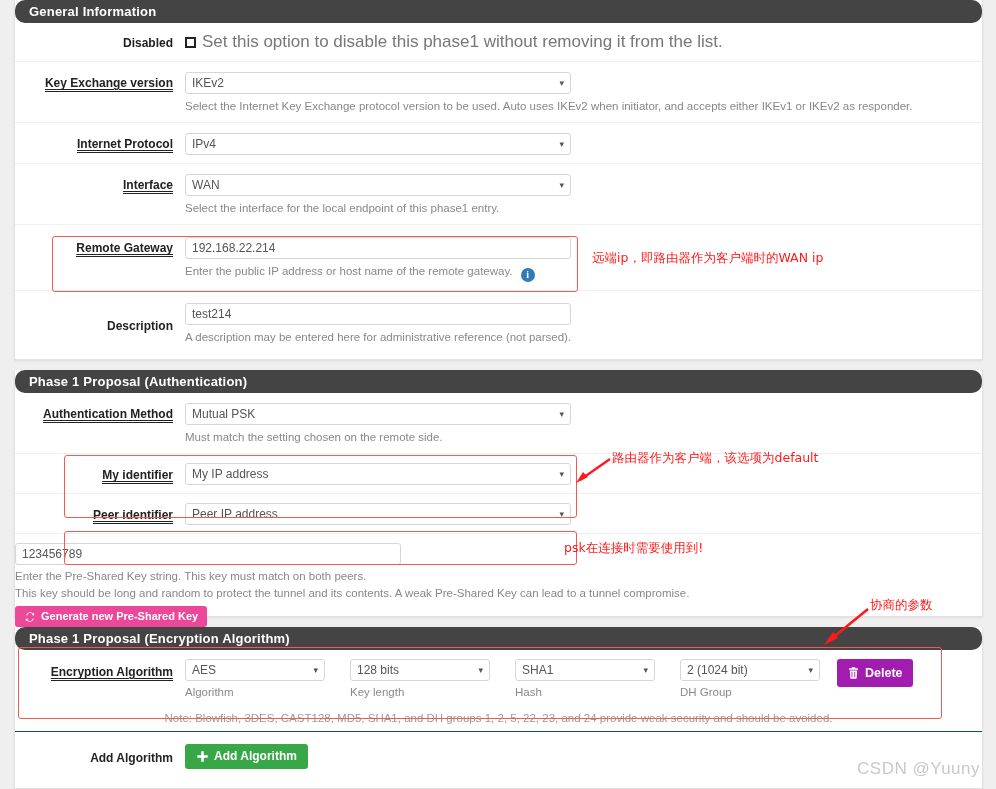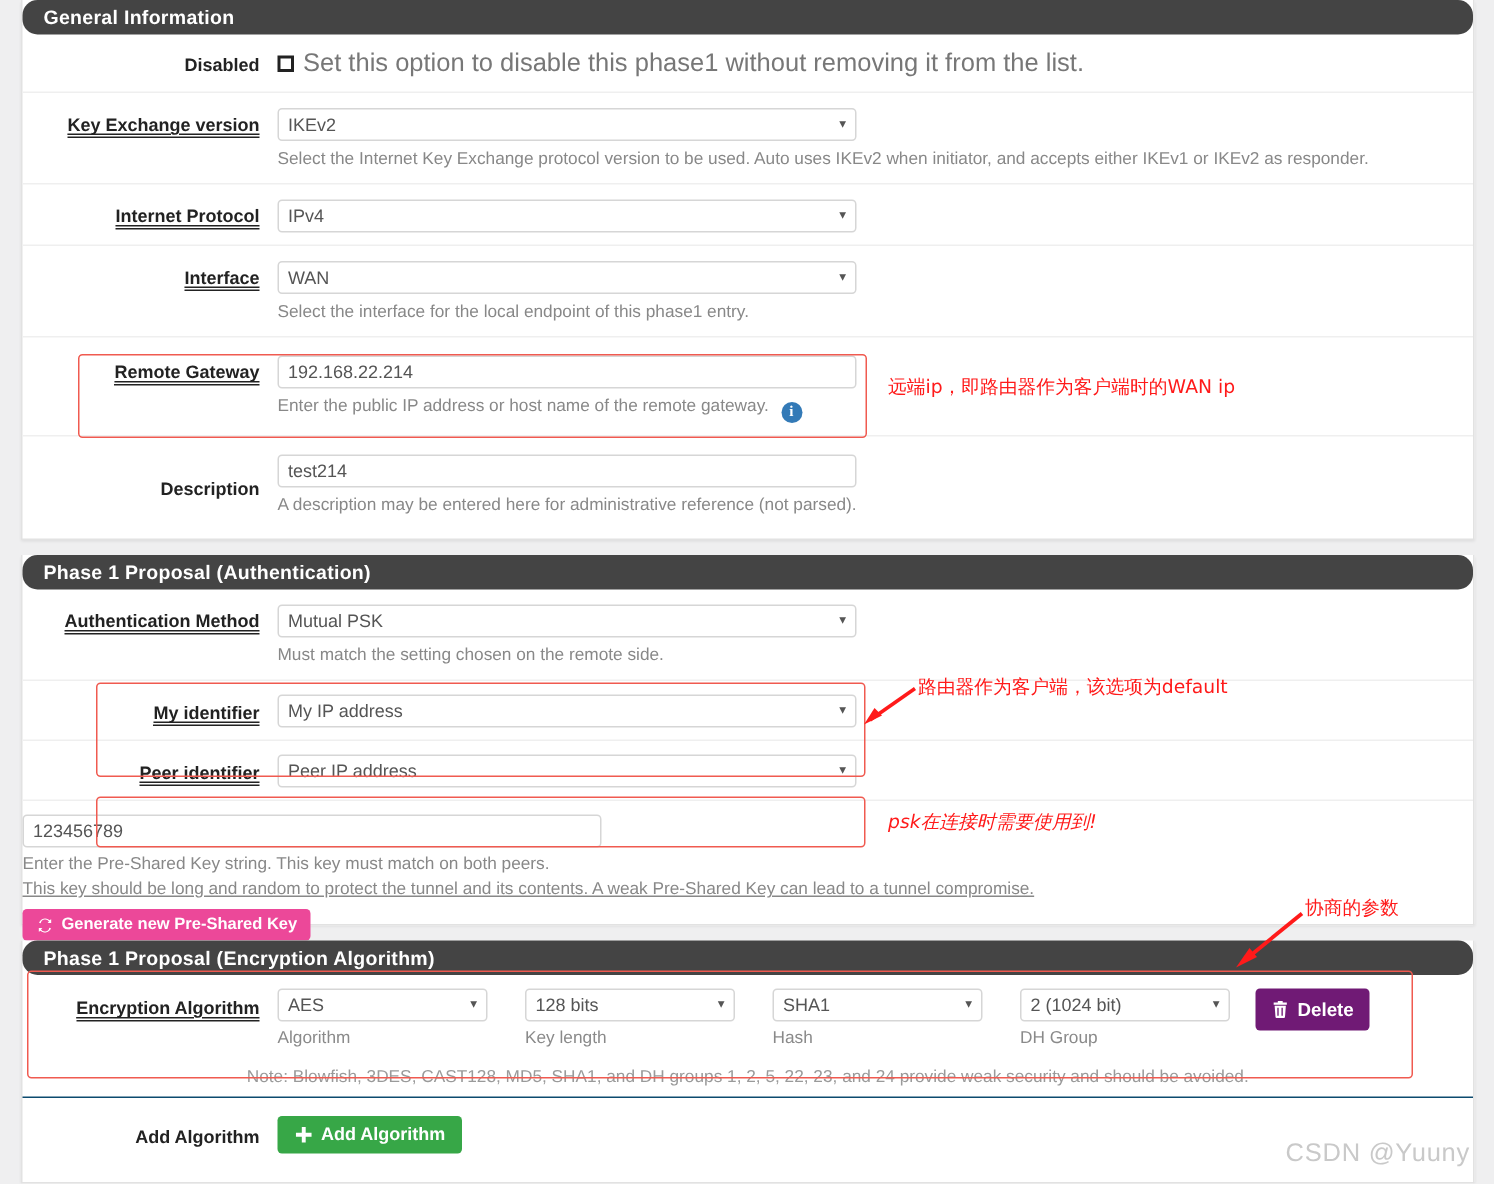--- a/index.html
+++ b/index.html
@@ -135,21 +135,21 @@
     border-radius: 3px;
     color: #fff;
     font-size: 11px;
     font-weight: bold;
     padding: 4px 9px;
     cursor: pointer;
     line-height: 13px;
   }
   .btn-warn  { background: #ec4899; }
   .btn-green { background: #37a747; font-size: 12px; padding: 6px 11px; }
-  .btn-del   { background: #701a75; font-size: 12.5px; padding: 7px 10px; }
+  .btn-del   { background: #a21caf; font-size: 12.5px; padding: 7px 10px; }
   .btn svg { display: block; }
 
   
   .algrow { display: flex; align-items: flex-start; padding-top: 10px; }
   .algcol { width: 135px; margin-right: 30px; }
   .algcap { font-size: 11.5px; color: #8a8a8a; margin-top: 5px; }
 
   .note {
     font-size: 11.5px;
     color: #9a9a9a;
@@ -289,21 +289,21 @@
         </div>
       </div>
     </div>
 
     <div class="row nb" style="padding-top:9px;">
       <div class="field">
         <div class="text w-psk">
           <span>123456789</span>
         </div>
         <div class="help" style="margin-top:4px;">Enter the Pre-Shared Key string. This key must match on both peers.</div>
-        <div class="help" style="margin-top:2px;text-decoration:underline;">This key should be long and random to protect the tunnel and its contents. A weak Pre-Shared Key can lead to a tunnel compromise.</div>
+        <div class="help" style="margin-top:2px;">This key should be long and random to protect the tunnel and its contents. A weak Pre-Shared Key can lead to a tunnel compromise.</div>
         <div style="margin-top:5px;">
           <span class="btn btn-warn">
             <span>
               <svg width="12" height="12" viewBox="0 0 16 16" aria-hidden="true">
                 <path fill="#ffffff" d="M13.5 2.5v3.2h-3.2l1.25-1.25A4 4 0 0 0 4.2 6.1L2.7 5.6a5.6 5.6 0 0 1 9.2-2.2zM2.5 13.5v-3.2h3.2L4.45 11.55A4 4 0 0 0 11.8 9.9l1.5.5a5.6 5.6 0 0 1-9.2 2.2z"></path>
               </svg>
             </span>
             <span>Generate new Pre-Shared Key</span>
           </span>
         </div>
@@ -387,21 +387,21 @@
   <div class="redtext" style="left:592px; top:250px;">远端ip，即路由器作为客户端时的WAN ip</div>
 
   <div class="redbox" style="left:64px; top:455px; width:513px; height:63px;"></div>
   <div class="redtext" style="left:612px; top:450px;">路由器作为客户端，该选项为default</div>
   <svg class="redarrow" style="left:572px; top:456px;" width="40" height="30" viewBox="0 0 40 30">
     <path d="M38 3 L8 24" stroke="#ff1a1a" stroke-width="2.4" fill="none"></path>
     <path d="M4 27 L16 21 L11 16 Z" fill="#ff1a1a"></path>
   </svg>
 
   <div class="redbox" style="left:64px; top:531px; width:513px; height:34px;"></div>
-  <div class="redtext" style="left:592px; top:540px;font-style:italic;">psk在连接时需要使用到!</div>
+  <div class="redtext" style="left:564px; top:540px;">psk在连接时需要使用到!</div>
 
   <div class="redtext" style="left:870px; top:597px;">协商的参数</div>
   <svg class="redarrow" style="left:812px; top:606px;" width="62" height="42" viewBox="0 0 62 42">
     <path d="M56 3 L18 34" stroke="#ff1a1a" stroke-width="2.6" fill="none"></path>
     <path d="M12 39 L26 32 L21 26 Z" fill="#ff1a1a"></path>
   </svg>
 
   <div class="redbox" style="left:18px; top:647px; width:924px; height:72px;"></div>
 
   <div class="watermark">CSDN @Yuuny</div>

